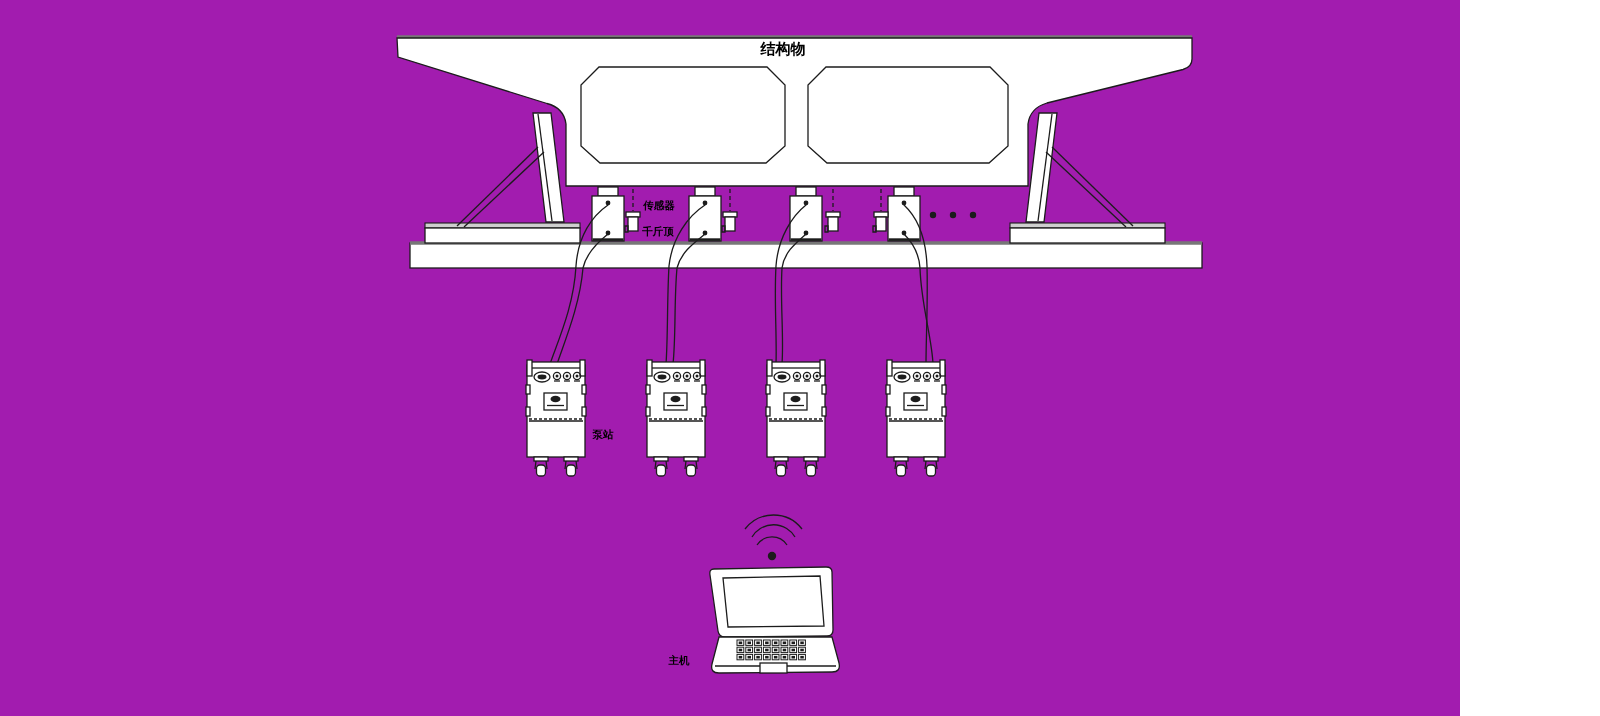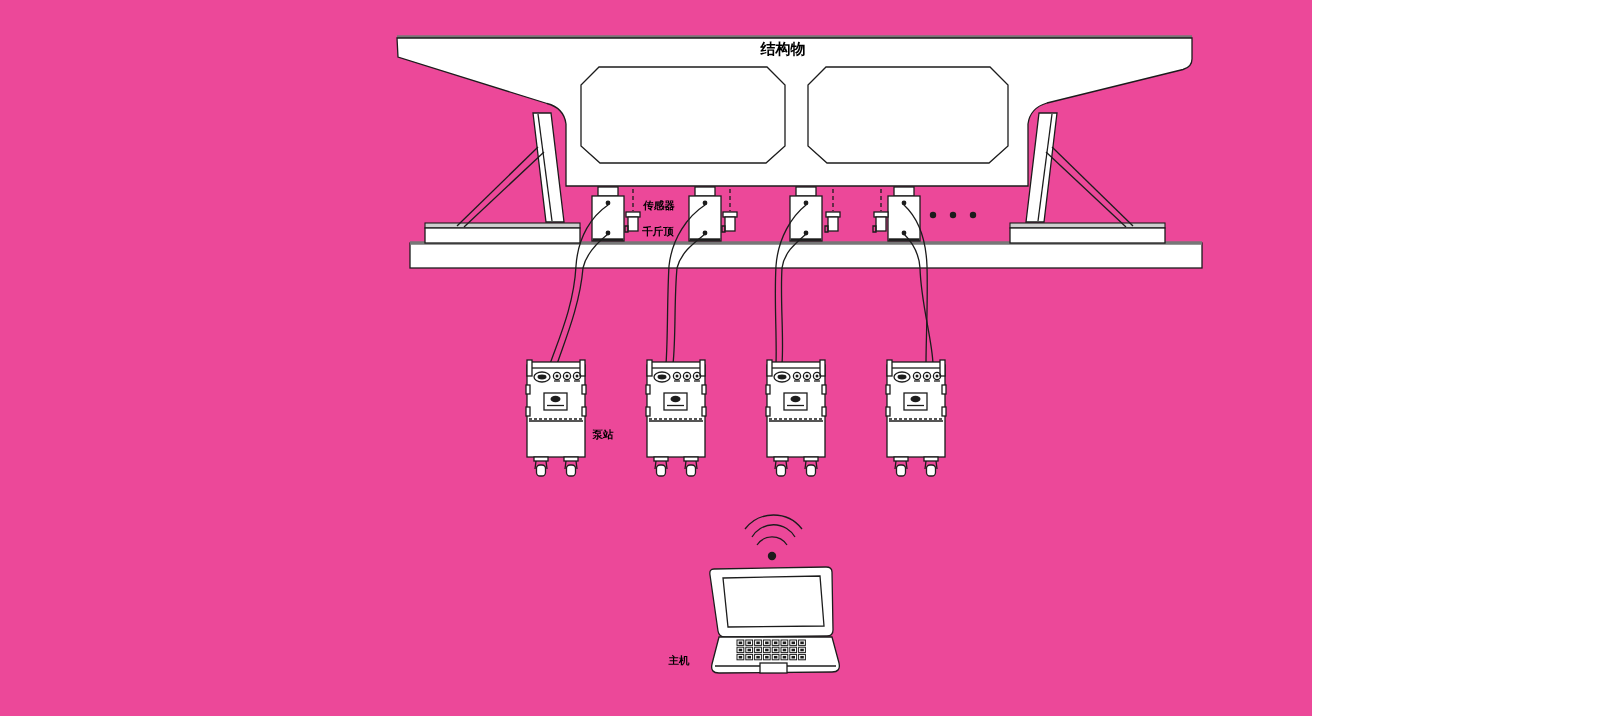--- a/index.html
+++ b/index.html
@@ -1,16 +1,16 @@
 <!DOCTYPE html>
 <html><head>
 <meta charset="utf-8">
 <style>
   html,body{margin:0;padding:0;background:#fff;}
-  .canvas{position:relative;width:1312px;height:716px;background:#ec4899;overflow:hidden;
+  .canvas{position:relative;width:1460px;height:716px;background:#a21caf;overflow:hidden;
           font-family:"Liberation Sans",sans-serif;}
   svg{position:absolute;left:0;top:0;}
   svg .ln{stroke:#1c1c1c;stroke-width:1.3;fill:none;}
   svg .lnw{stroke:#1c1c1c;stroke-width:1.3;fill:#ffffff;}
   svg .thick{stroke:#777;stroke-width:3.5;fill:none;}
   svg .dot{fill:#1c1c1c;stroke:none;}
   svg text{fill:#000;font-family:"Liberation Sans",sans-serif;font-weight:bold;}
   .lbl-big{font-size:15px;}
   .lbl-sm{font-size:10.5px;}
 </style>

